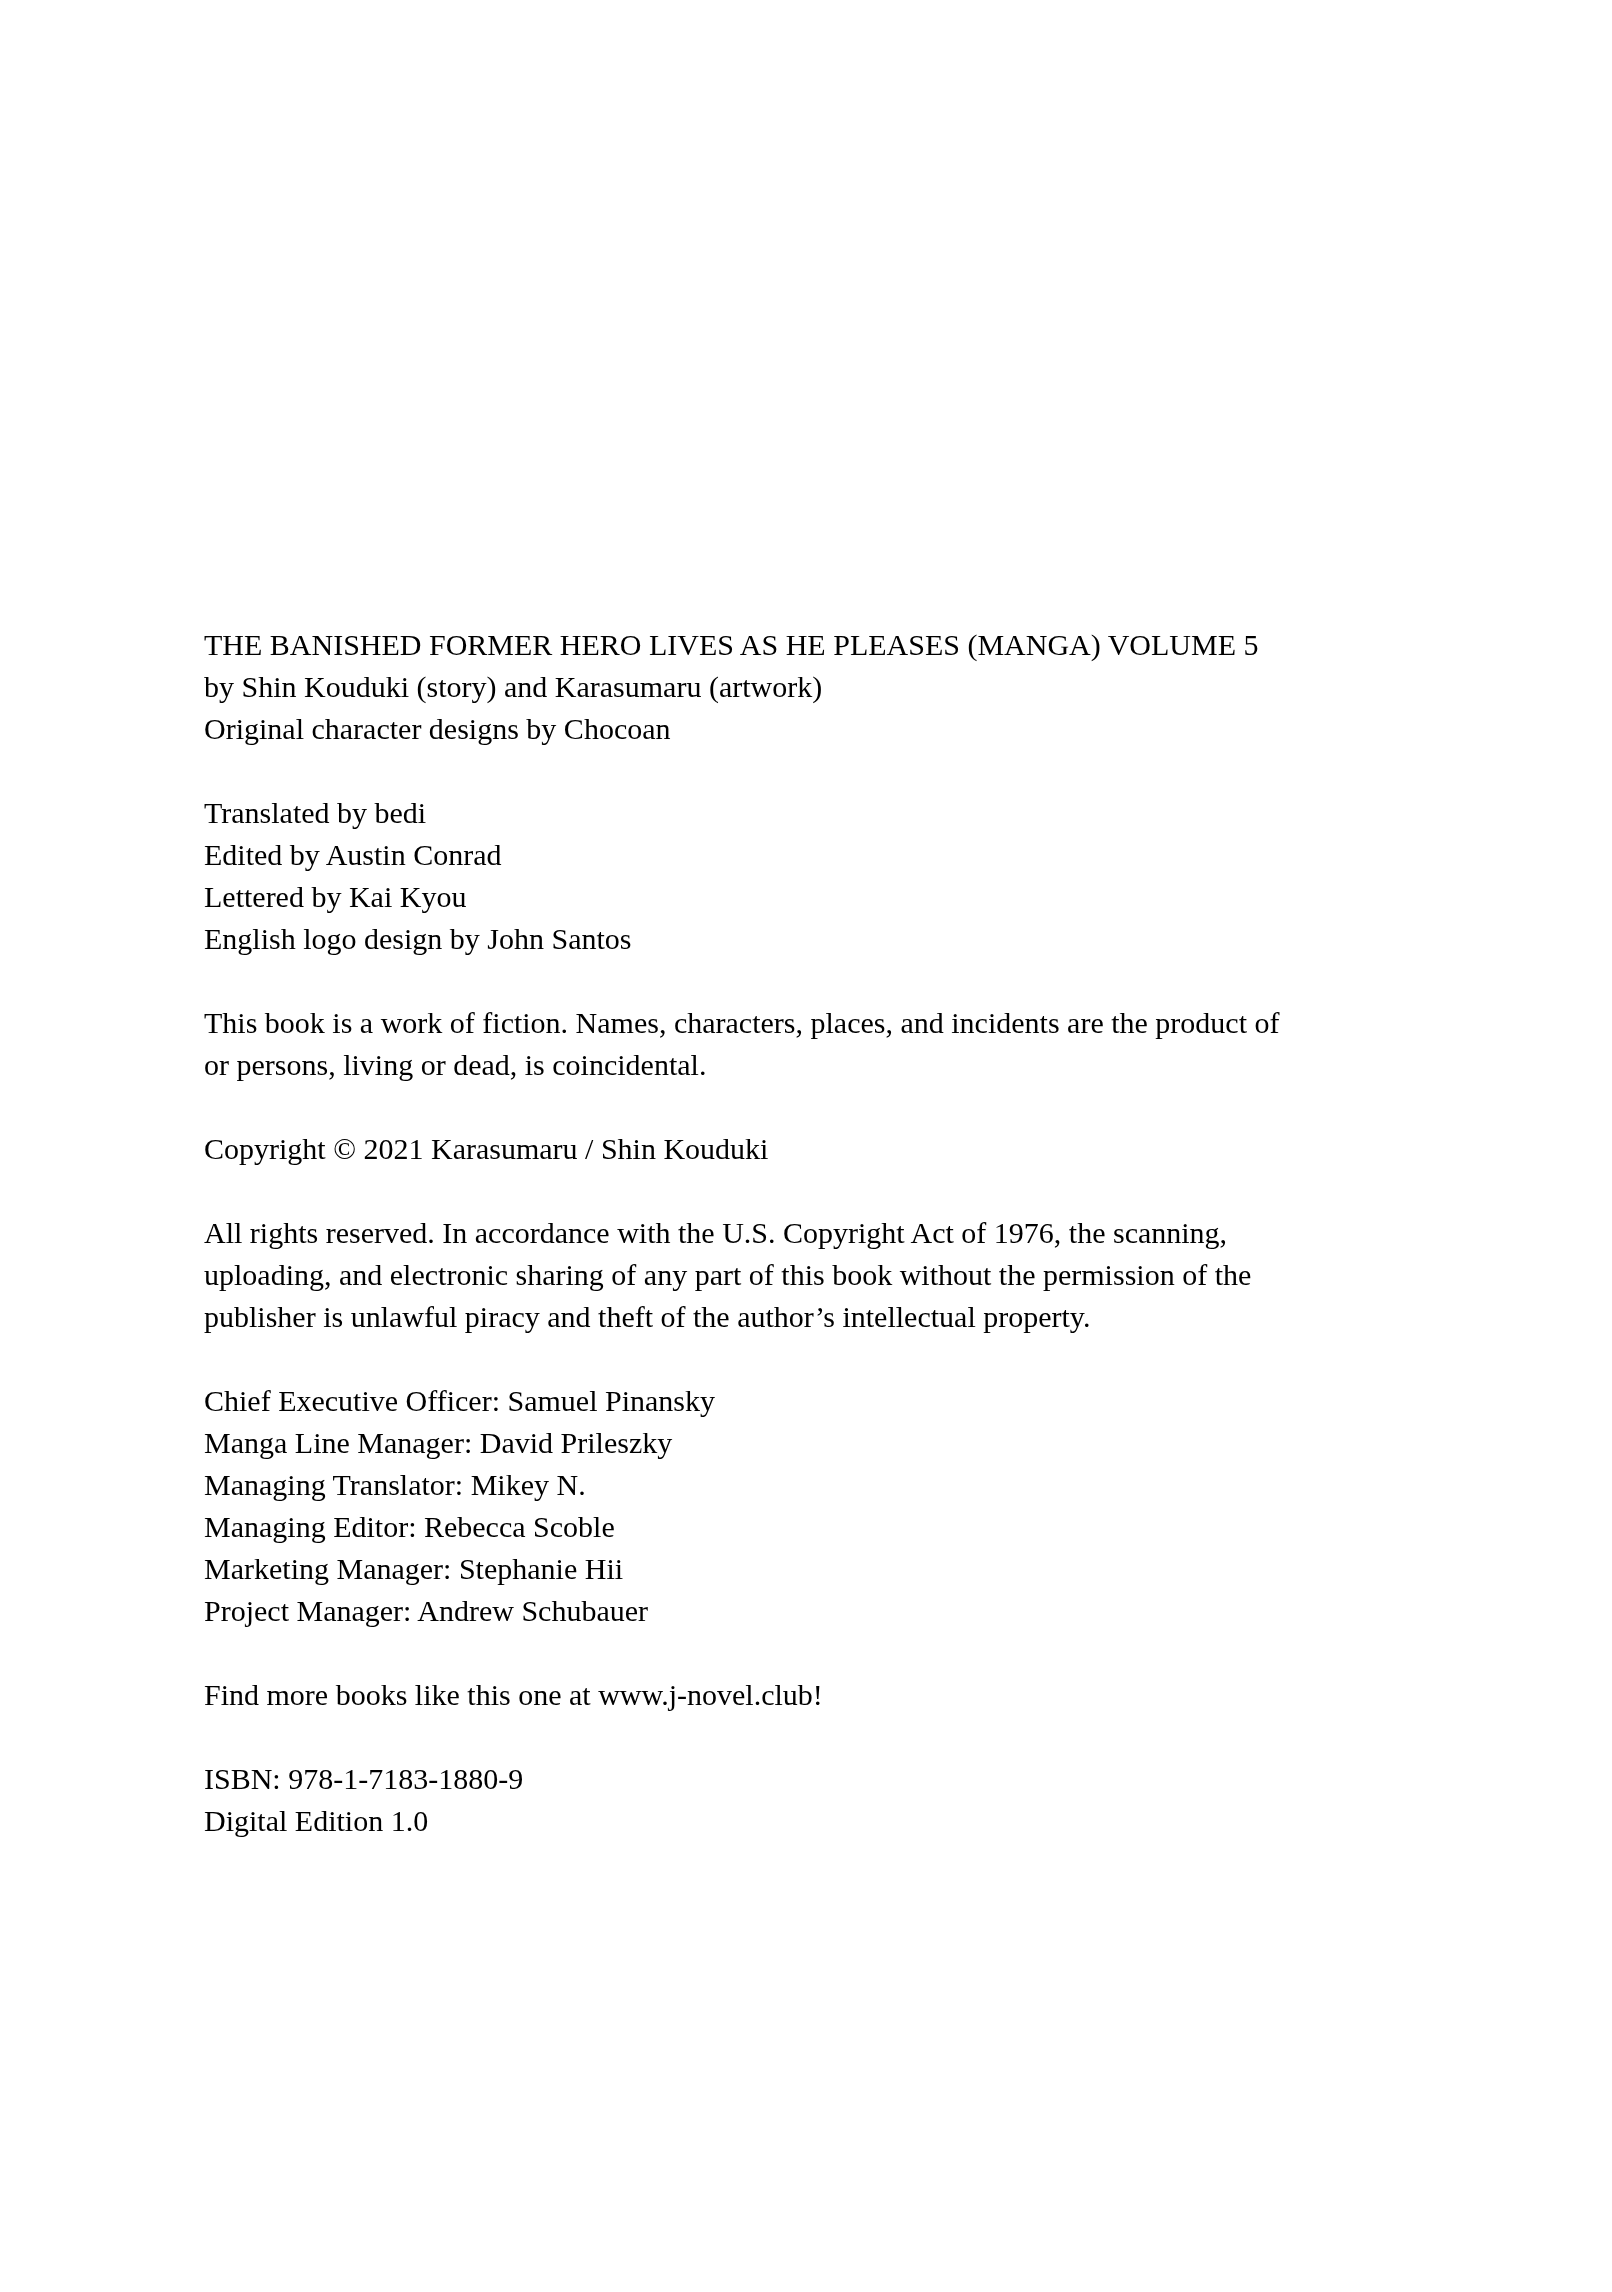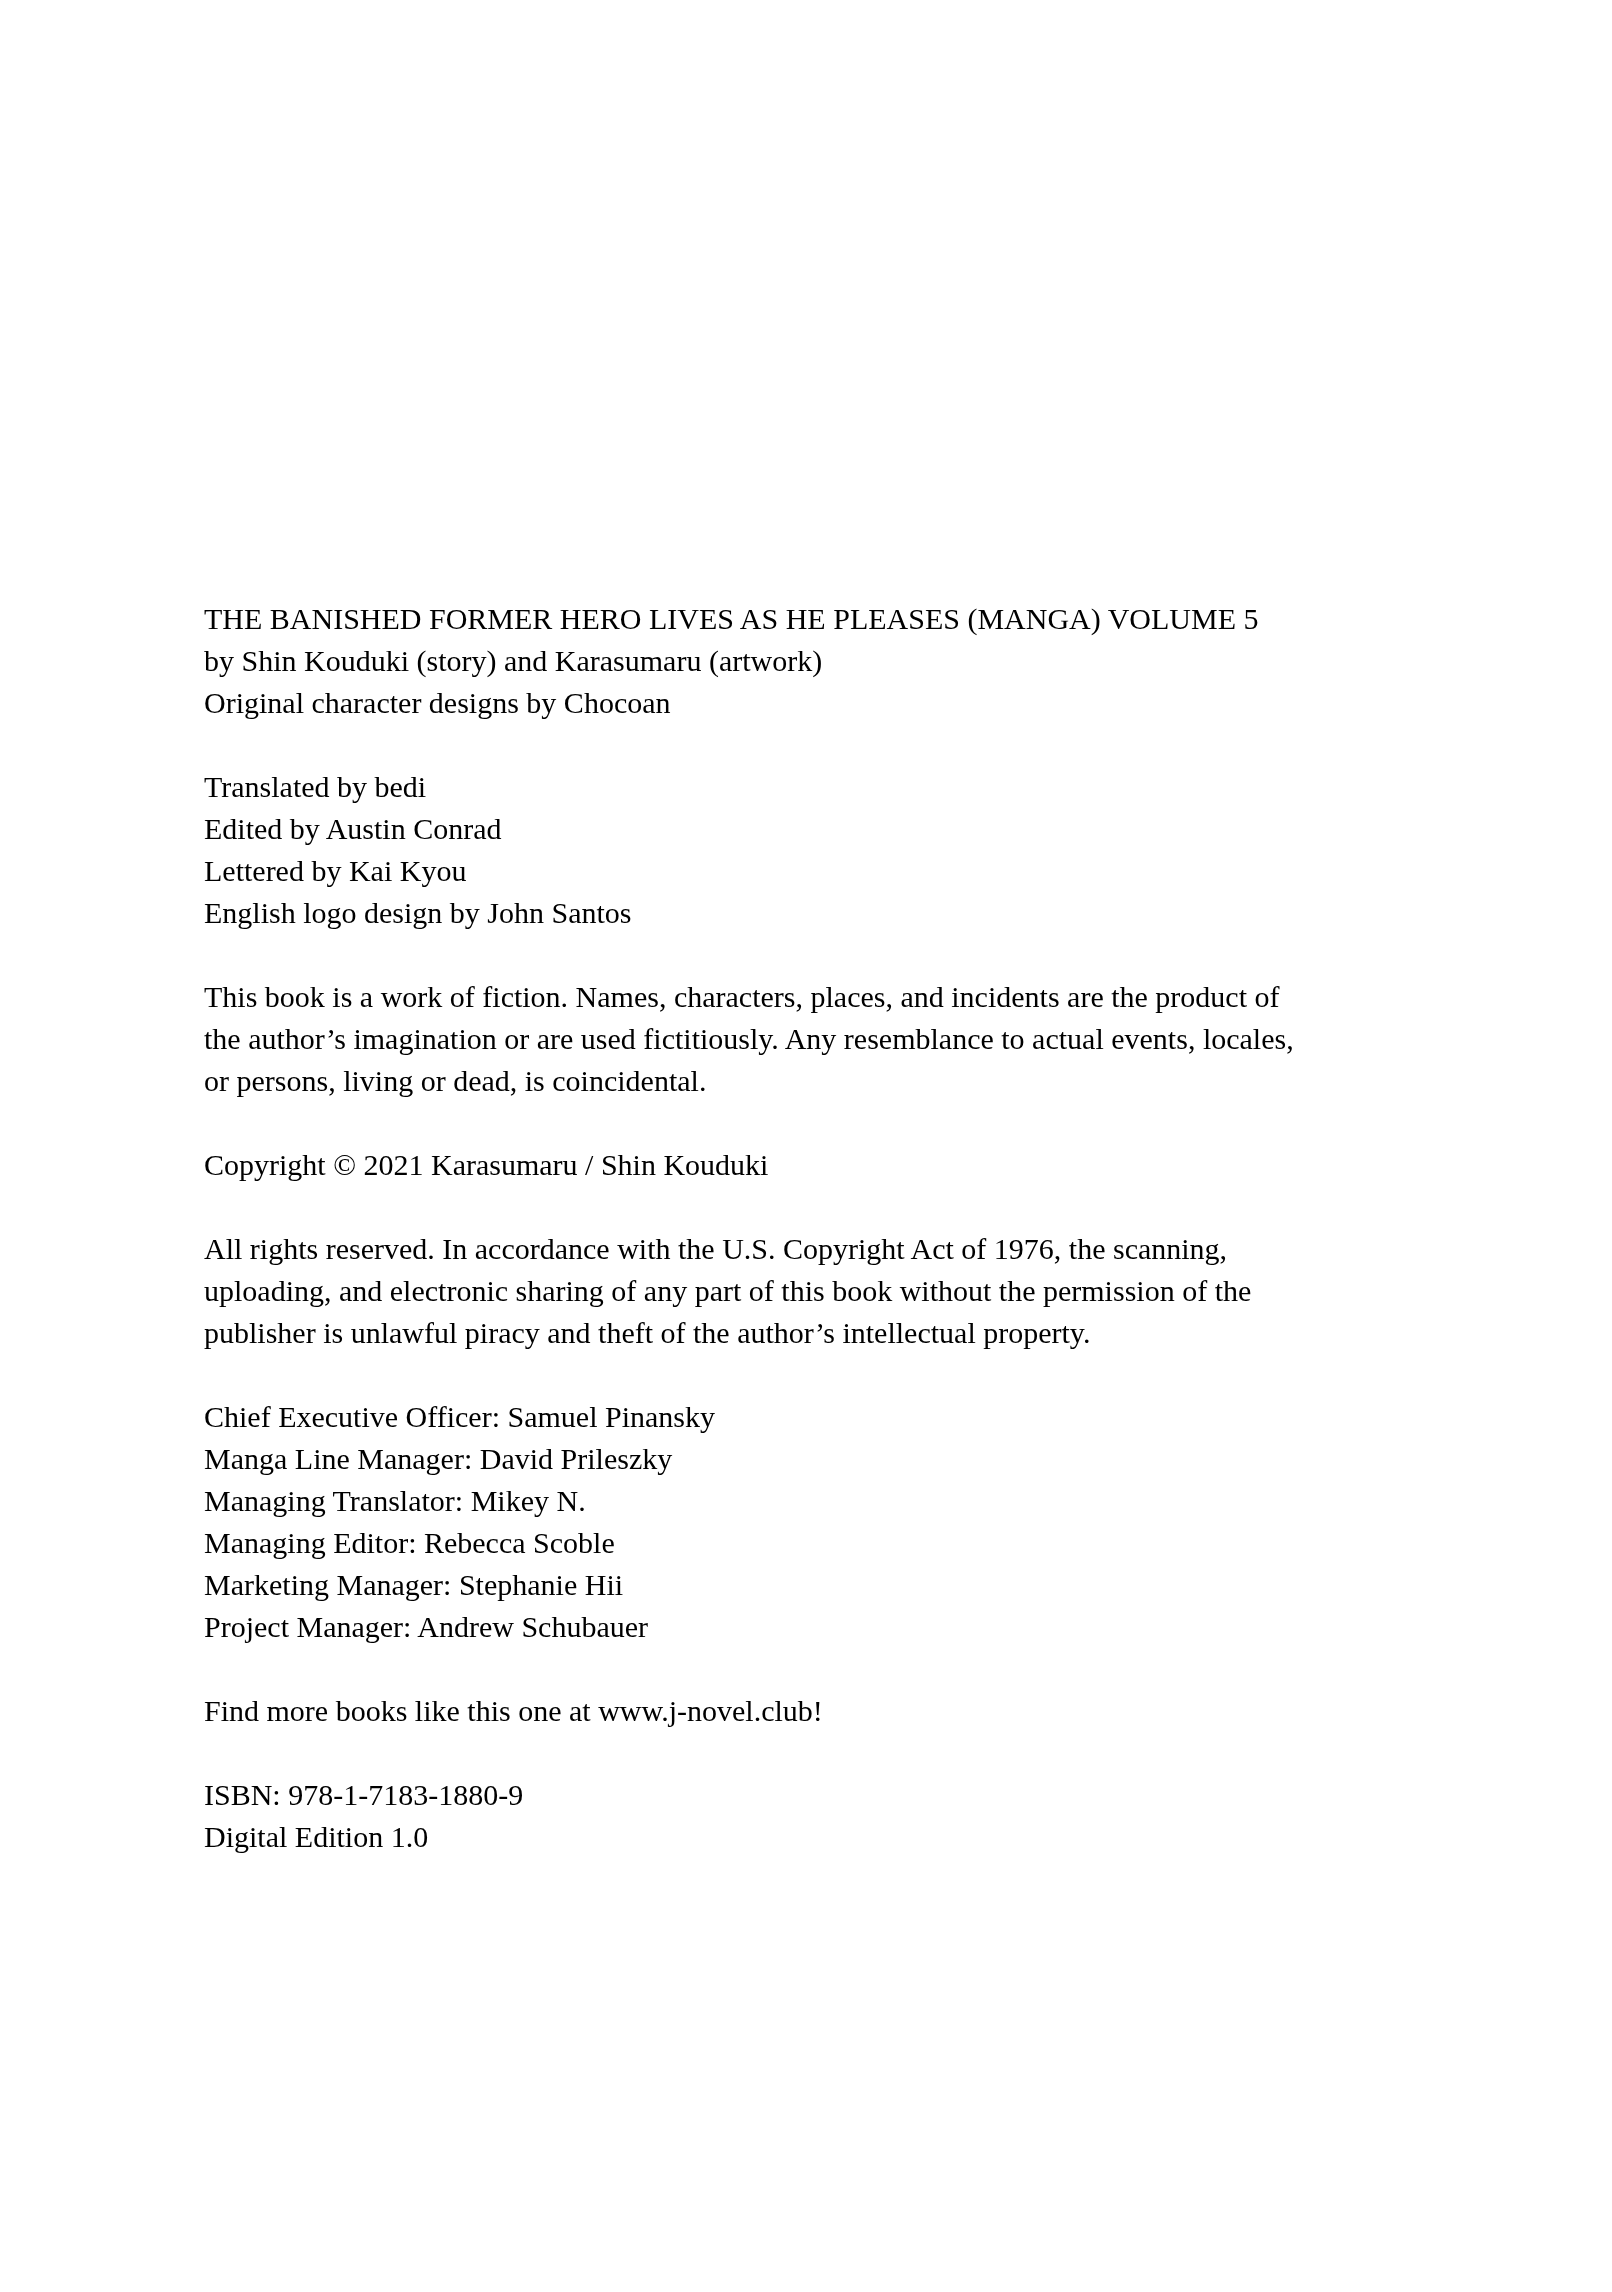--- a/index.html
+++ b/index.html
@@ -10,21 +10,21 @@
     width: 1613px;
     height: 2293px;
     background: #ffffff;
     position: relative;
     font-family: "Liberation Serif", "DejaVu Serif", serif;
     color: #000000;
   }
   .colophon {
     position: absolute;
     left: 204px;
-    top: 598px;
+    top: 624px;
     width: 1308px;
   }
   .block {
     margin: 0 0 42px 0;
   }
   .block:last-child {
     margin-bottom: 15px;
   }
   .line {
     font-size: 30px;
@@ -46,21 +46,20 @@
 
   <div class="block">
     <div class="line">Translated by bedi</div>
     <div class="line">Edited by Austin Conrad</div>
     <div class="line">Lettered by Kai Kyou</div>
     <div class="line">English logo design by John Santos</div>
   </div>
 
   <div class="block">
     <div class="line">This book is a work of fiction. Names, characters, places, and incidents are the product of</div>
-    <div class="line">the author’s imagination or are used fictitiously. Any resemblance to actual events, locales,</div>
     <div class="line">or persons, living or dead, is coincidental.</div>
   </div>
 
   <div class="block">
     <div class="line">Copyright © 2021 Karasumaru / Shin Kouduki</div>
   </div>
 
 
   <div class="block">
     <div class="line">All rights reserved. In accordance with the U.S. Copyright Act of 1976, the scanning,</div>

